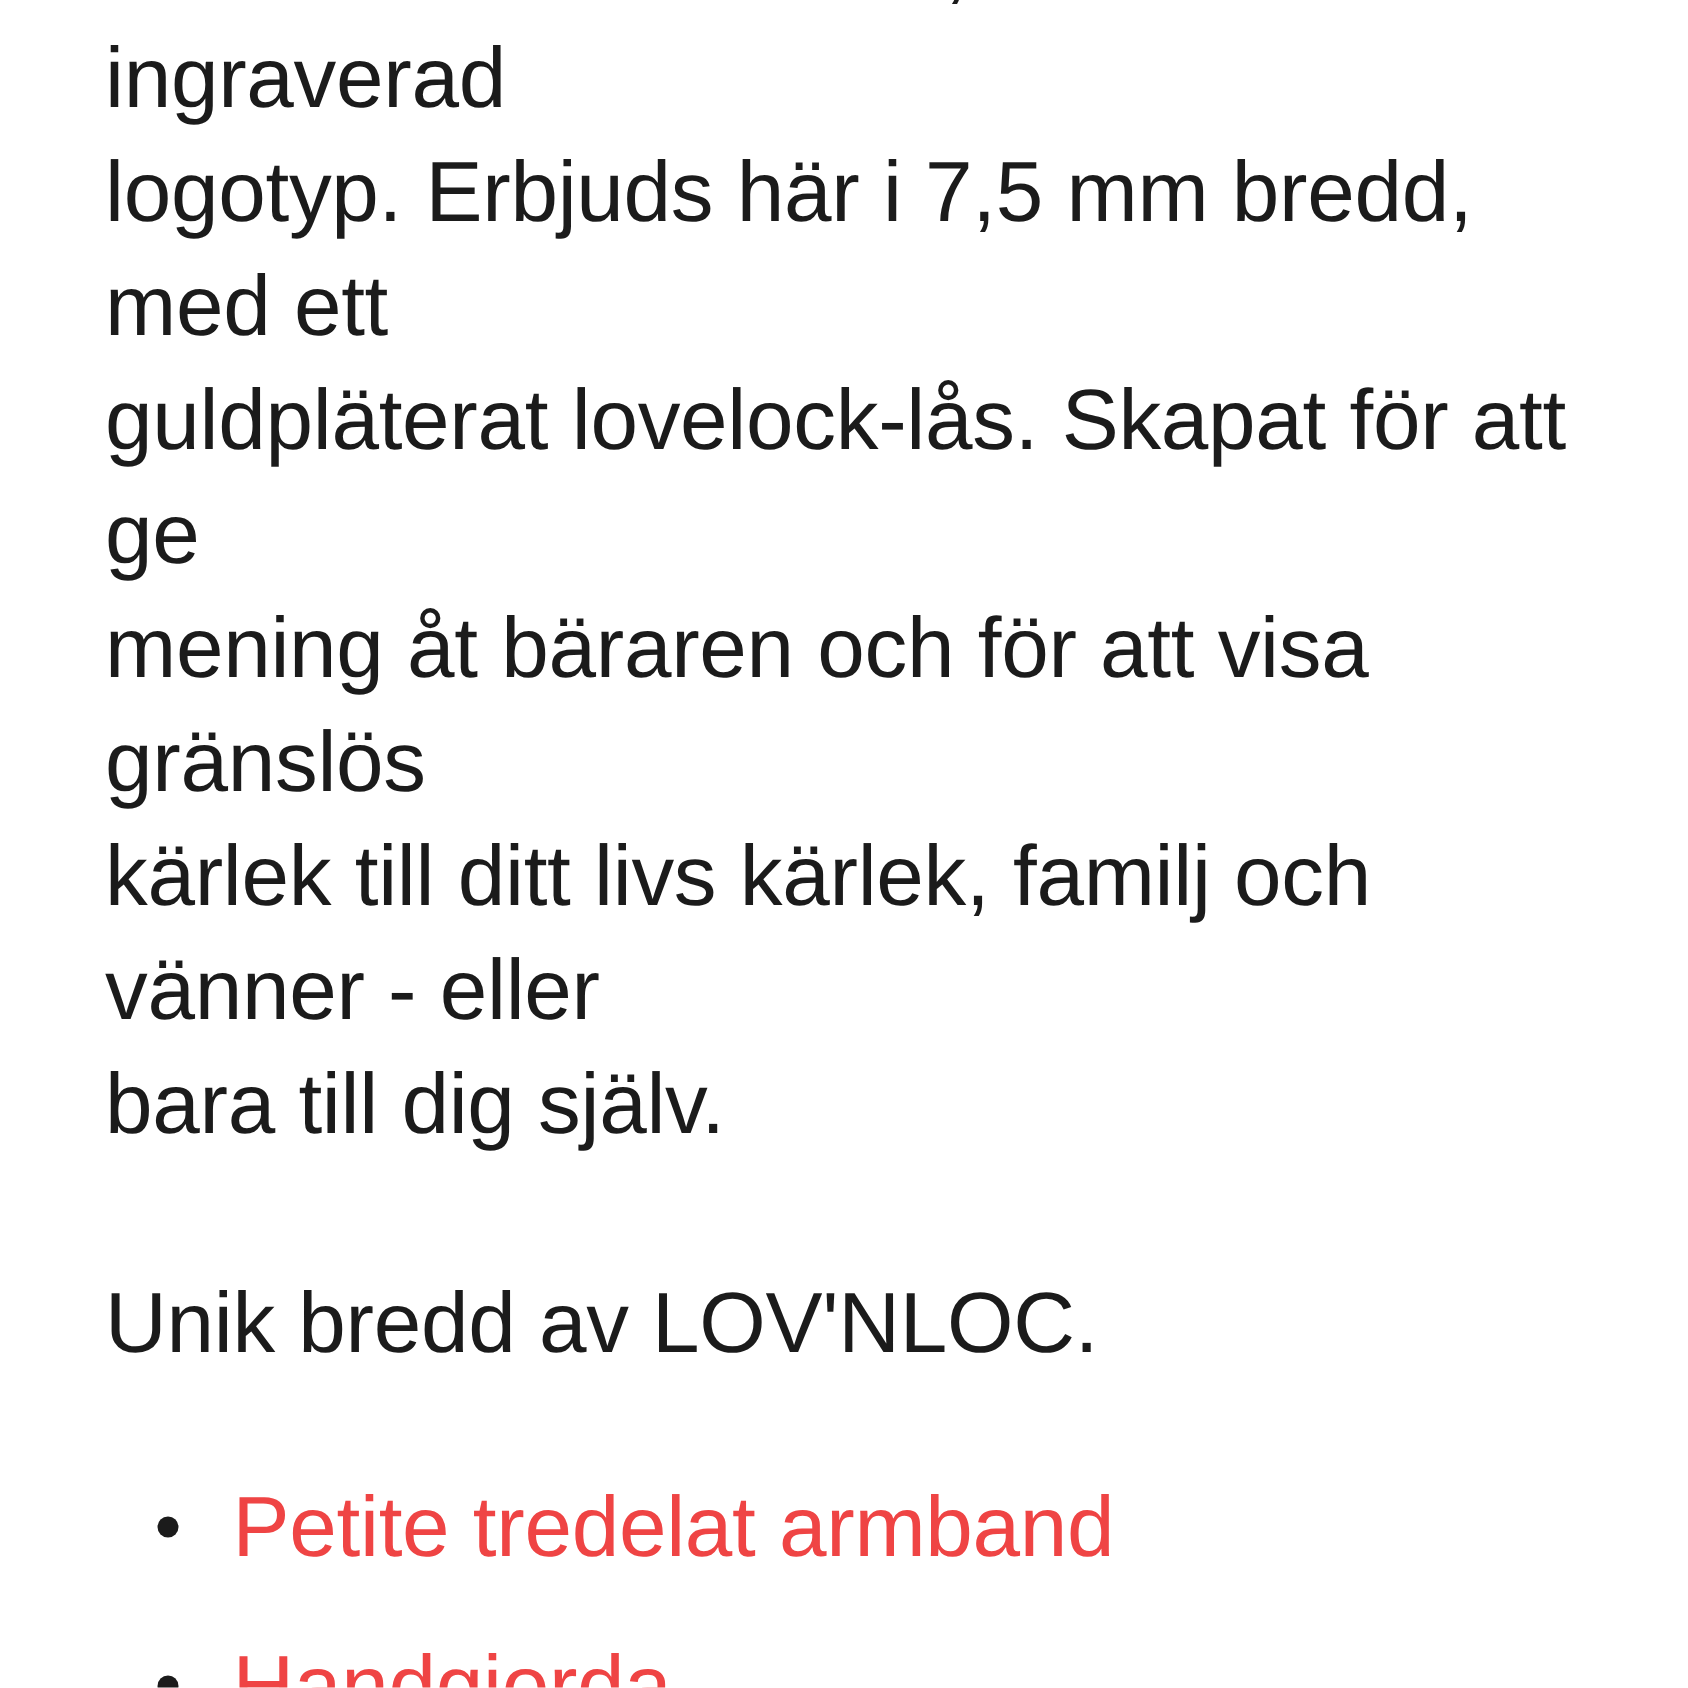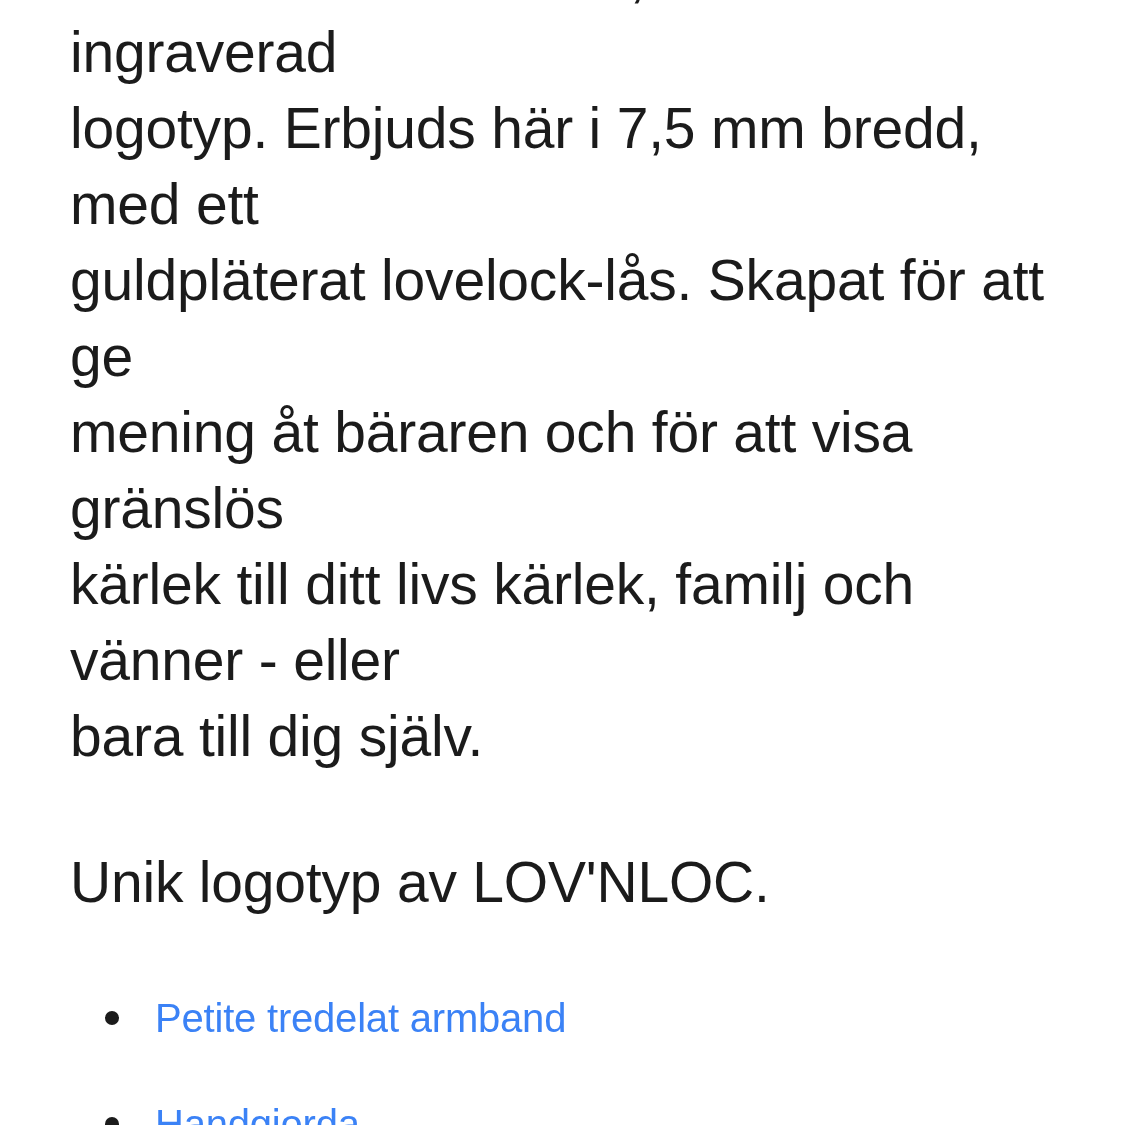--- a/index.html
+++ b/index.html
@@ -54,24 +54,24 @@
 
   .bullet-list {
     list-style: none;
     margin: 0;
     padding: 0 70px 0 70px;
   }
 
   .bullet-item {
     position: relative;
     padding-left: 85px;
-    font-size: 40px;
+    font-size: 57px;
     line-height: 76px;
     letter-spacing: -0.2px;
-    color: #3b82f6;
+    color: #ef4444;
     margin-bottom: 30px;
   }
 
   .bullet-marker {
     position: absolute;
     left: 35px;
     top: 31px;
     width: 14px;
     height: 14px;
     border-radius: 50%;
@@ -91,21 +91,21 @@
 
     <p class="paragraph para-body">klassiska kärlekslåsen, och med ingraverad
 logotyp. Erbjuds här i 7,5 mm bredd, med ett
 guldpläterat lovelock-lås. Skapat för att ge
 mening åt bäraren och för att visa gränslös
 kärlek till ditt livs kärlek, familj och vänner - eller
 bara till dig själv.</p>
 
     <div class="gap-a"></div>
 
-    <p class="paragraph para-body">Unik logotyp av LOV'NLOC.</p>
+    <p class="paragraph para-body">Unik bredd av LOV'NLOC.</p>
 
     <div class="gap-b"></div>
 
     <ul class="bullet-list">
       <li class="bullet-item">
         <span class="bullet-marker" style="background: rgb(27, 27, 27);"></span>
         <span class="bullet-text">Petite tredelat armband</span>
       </li>
       <li class="bullet-item">
         <span class="bullet-marker" style="background: rgb(27, 27, 27);"></span>

